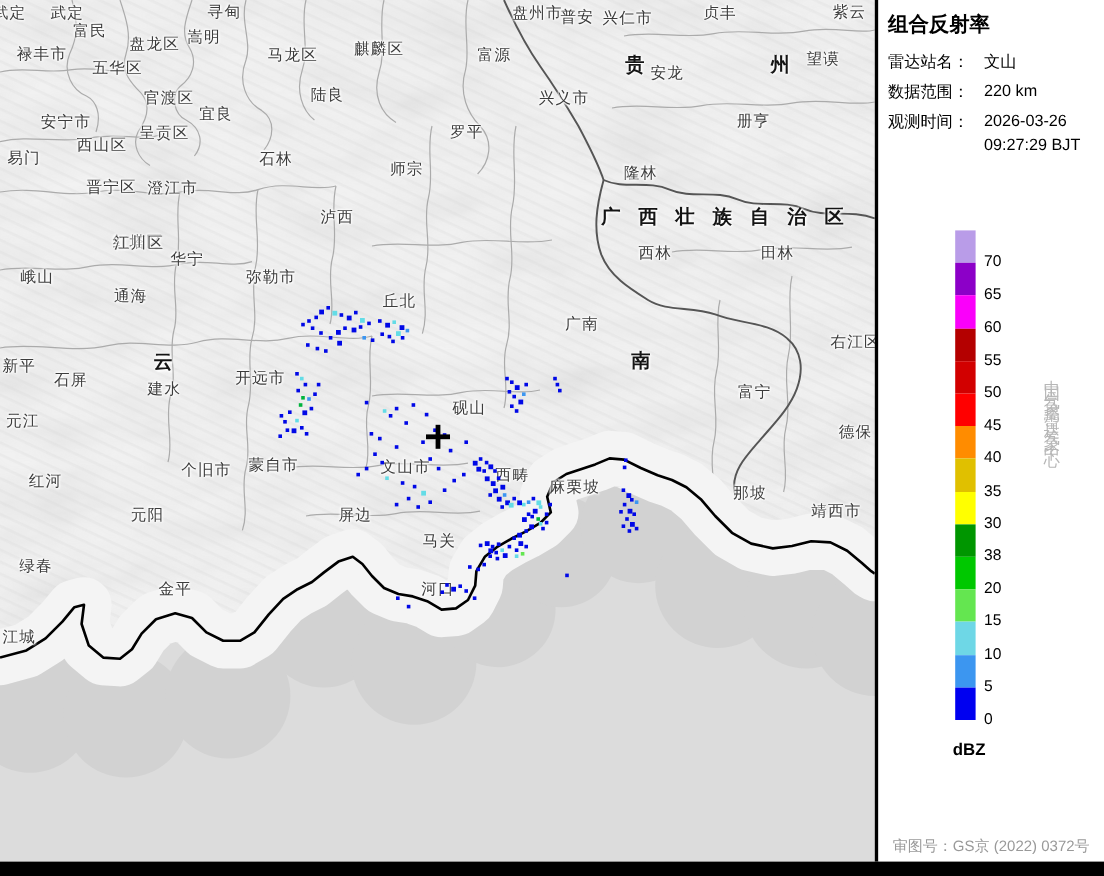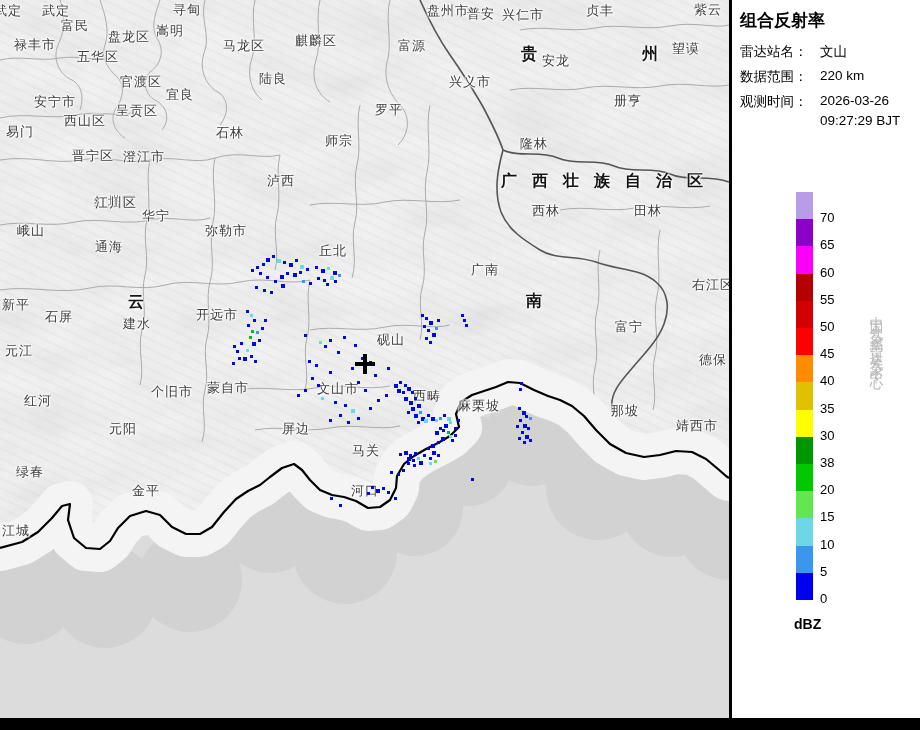--- a/index.html
+++ b/index.html
@@ -388,20 +388,21 @@
     <div class="p-row-value" style="top:68px">220 km</div>
 
     <div class="p-row-label" style="top:93px">观测时间：</div>
     <div class="p-row-value" style="top:93px">2026-03-26</div>
     <div class="p-row-value" style="top:113px">09:27:29 BJT</div>
 
     <div id="legend"></div>
     <div class="legend-unit">dBZ</div>
 
     <div class="watermark">中国气象局雷达气象中心</div>
+    <div class="license">审图号：GS京 (2022) 0372号</div>
   <div class="legend-seg" style="top: 192px; height: 27.2px; background: rgb(185, 156, 232);"></div>
       <div class="legend-seg" style="top: 219.2px; height: 27.2px; background: rgb(140, 0, 200);"></div>
       <div class="legend-seg" style="top: 246.4px; height: 27.2px; background: rgb(250, 0, 250);"></div>
       <div class="legend-seg" style="top: 273.6px; height: 27.2px; background: rgb(180, 0, 0);"></div>
       <div class="legend-seg" style="top: 300.8px; height: 27.2px; background: rgb(210, 0, 0);"></div>
       <div class="legend-seg" style="top: 328px; height: 27.2px; background: rgb(255, 0, 0);"></div>
       <div class="legend-seg" style="top: 355.2px; height: 27.2px; background: rgb(255, 140, 0);"></div>
       <div class="legend-seg" style="top: 382.4px; height: 27.2px; background: rgb(224, 192, 0);"></div>
       <div class="legend-seg" style="top: 409.6px; height: 27.2px; background: rgb(255, 255, 0);"></div>
       <div class="legend-seg" style="top: 436.8px; height: 27.2px; background: rgb(0, 150, 0);"></div>

